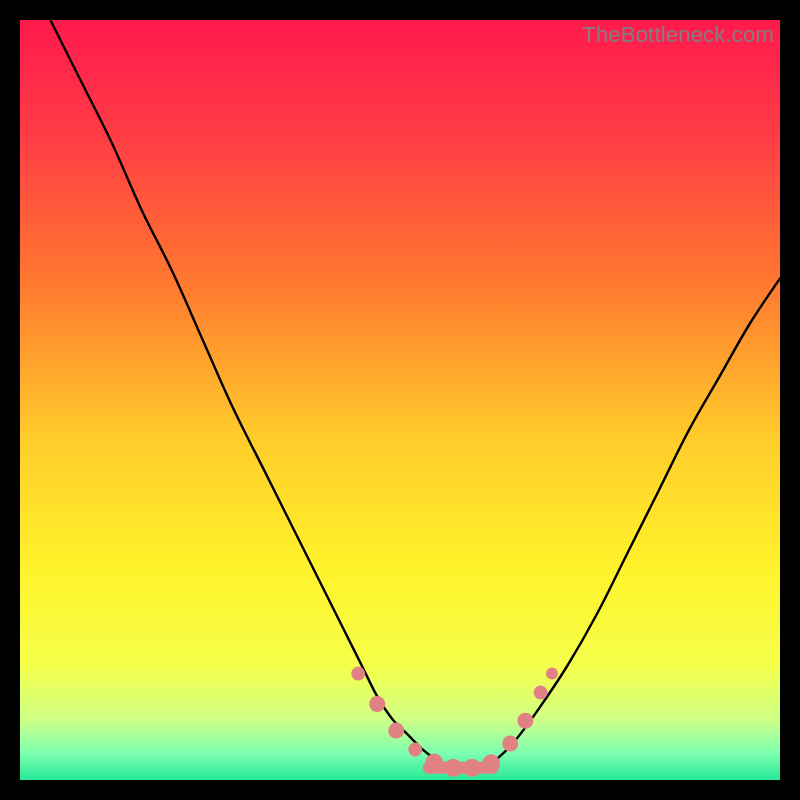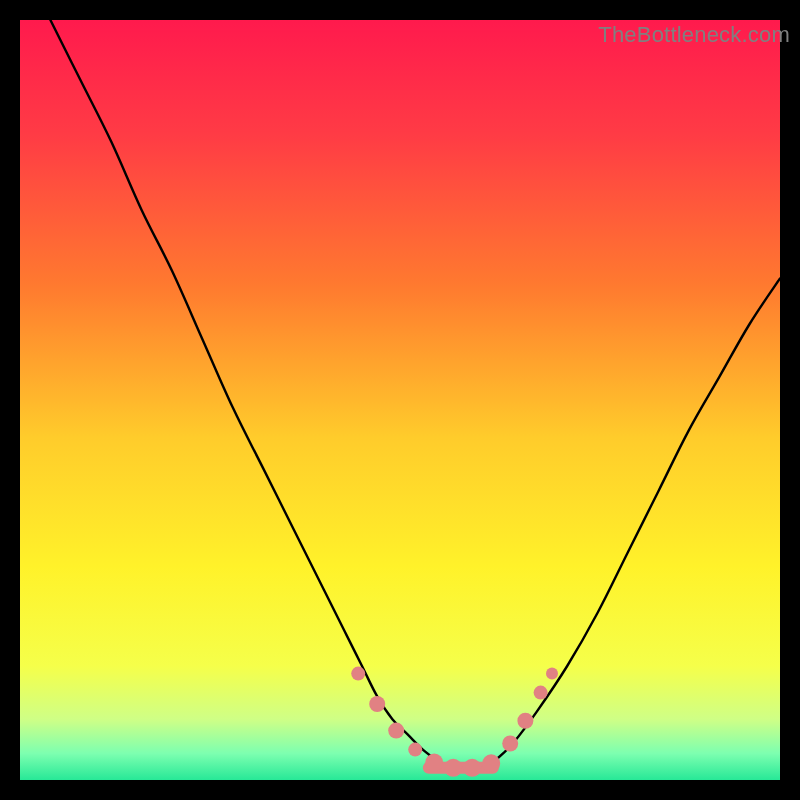--- a/index.html
+++ b/index.html
@@ -11,21 +11,20 @@
     overflow: hidden;
     font-family: Arial, Helvetica, sans-serif;
   }
   .frame {
     position: absolute;
     left: 20px;
     top: 20px;
     width: 760px;
     height: 760px;
     background: #000;
-    padding-left: 16px;
   }
   .plot-area {
     position: absolute;
     left: 0;
     top: 0;
     width: 760px;
     height: 760px;
   }
   .watermark {
     position: absolute;

